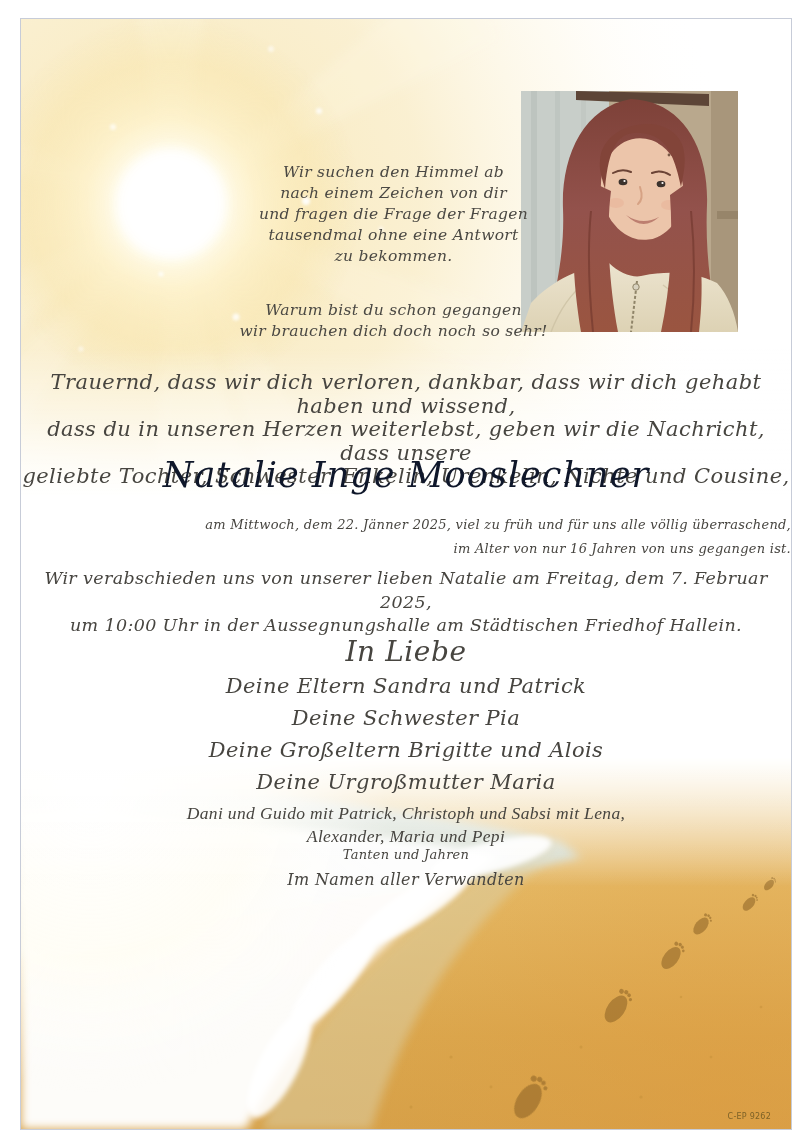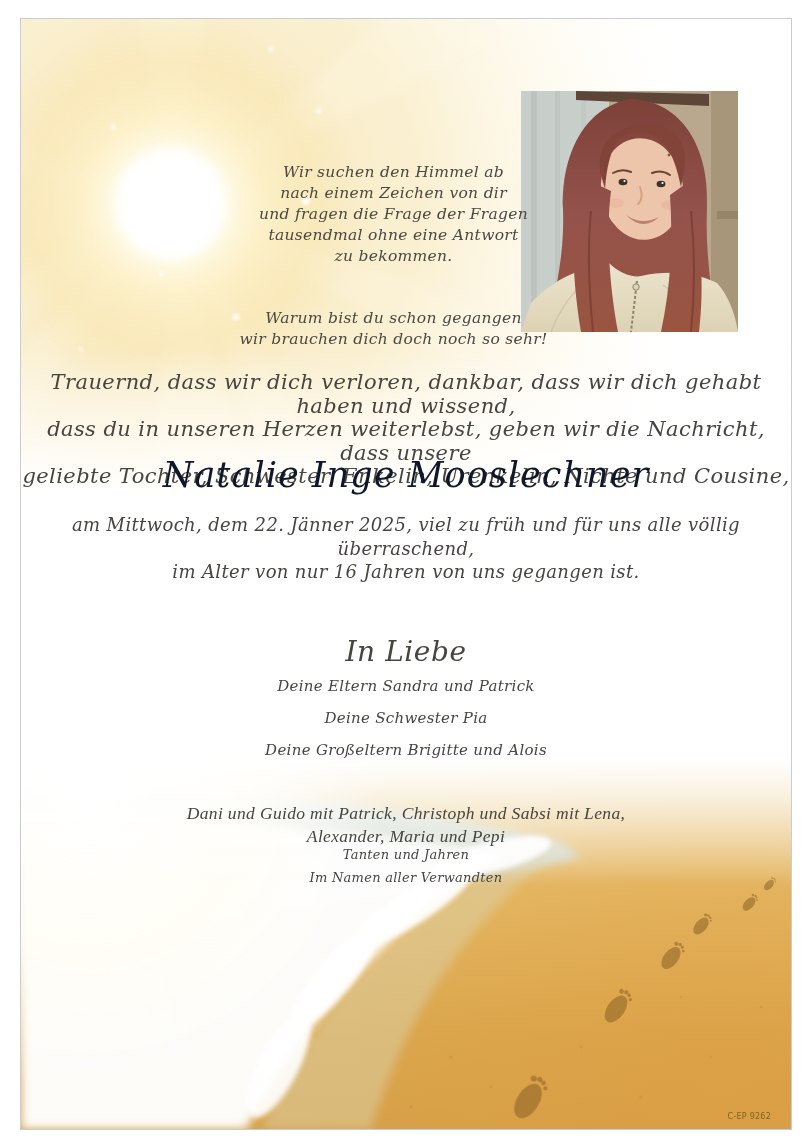--- a/index.html
+++ b/index.html
@@ -5,31 +5,31 @@
   html,body{margin:0;padding:0;background:#ffffff;}
   .page{position:relative;width:810px;height:1146px;background:#ffffff;overflow:hidden;
         font-family:"DejaVu Serif","Liberation Serif",serif;}
   .card{position:absolute;left:20px;top:18px;width:770px;height:1110px;background:#ffffff;
         border:1px solid #c7ccd8;overflow:hidden;}
   .layer{position:absolute;pointer-events:none;}
   
   .t{position:absolute;left:0;width:770px;text-align:center;font-style:italic;
      color:#474540;white-space:pre-line;letter-spacing:.02em;}
   .poem{left:0;width:745px;top:122px;font-size:15.5px;line-height:21px;color:#4a4843;}
-  .poem .stanza2{margin-top:20px;}
+  .poem .stanza2{margin-top:12px;}
   .intro{top:352px;font-size:21px;line-height:23.5px;}
   .deceased{top:434px;font-size:35px;line-height:44px;color:#0f172a;letter-spacing:.03em;}
-  .passing{top:494px;font-size:18px;line-height:23.5px;}
+  .passing{top:494px;font-size:13px;line-height:23.5px;text-align:right;}
   .farewell{top:548px;font-size:17.5px;line-height:23.5px;}
   .closing-title{top:616px;font-size:28px;}
   .fam1{top:656px;}  .fam2{top:688px;}  .fam3{top:720px;}  .fam4{top:752px;}
-  .fam{font-size:15px;line-height:23px;}
+  .fam{font-size:21px;line-height:23px;}
   .extended{top:783px;font-size:17.5px;line-height:23px;font-family:Liberation Serif, serif;}
   .role{top:828px;font-size:13px;}
-  .relatives{top:851px;font-size:13px;}
+  .relatives{top:851px;font-size:16px;}
   .copyright{position:absolute;right:20px;bottom:8px;font-family:"DejaVu Sans","Liberation Sans",sans-serif;
      font-size:8px;color:#7d6227;font-style:normal;letter-spacing:.03em;text-align:left;width:auto;left:auto;margin-left:25px;}
   
   .sun-holder{left:0;top:0;width:770px;height:480px;}
   .beach-holder{left:0;top:738px;width:770px;height:372px;}
   .photo-holder{position:absolute;left:500px;top:72px;width:217px;height:241px;overflow:hidden;}
   svg{display:block;}
 </style>
 </head>
 <body>
@@ -269,26 +269,29 @@
 
     <div class="t intro">Trauernd, dass wir dich verloren, dankbar, dass wir dich gehabt haben und wissend,
 dass du in unseren Herzen weiterlebst, geben wir die Nachricht, dass unsere
 geliebte Tochter, Schwester, Enkelin, Urenkelin, Nichte und Cousine,</div>
 
     <div class="t deceased">Natalie Inge Mooslechner</div>
 
     <div class="t passing">am Mittwoch, dem 22. Jänner 2025, viel zu früh und für uns alle völlig überraschend,
 im Alter von nur 16 Jahren von uns gegangen ist.</div>
 
+    <div class="t farewell">Wir verabschieden uns von unserer lieben Natalie am Freitag, dem 7. Februar 2025,
+um 10:00 Uhr in der Aussegnungshalle am Städtischen Friedhof Hallein.</div>
 
     <div class="t closing-title">In Liebe</div>
 
     <div class="t fam fam1">Deine Eltern Sandra und Patrick</div>
     <div class="t fam fam2">Deine Schwester Pia</div>
     <div class="t fam fam3">Deine Großeltern Brigitte und Alois</div>
+    <div class="t fam fam4">Deine Urgroßmutter Maria</div>
 
     <div class="t extended">Dani und Guido mit Patrick, Christoph und Sabsi mit Lena,
 Alexander, Maria und Pepi</div>
     <div class="t role">Tanten und Jahren</div>
     <div class="t relatives">Im Namen aller Verwandten</div>
 
     <div class="t copyright">C-EP 9262</div>
   </div>
 </div>
 

